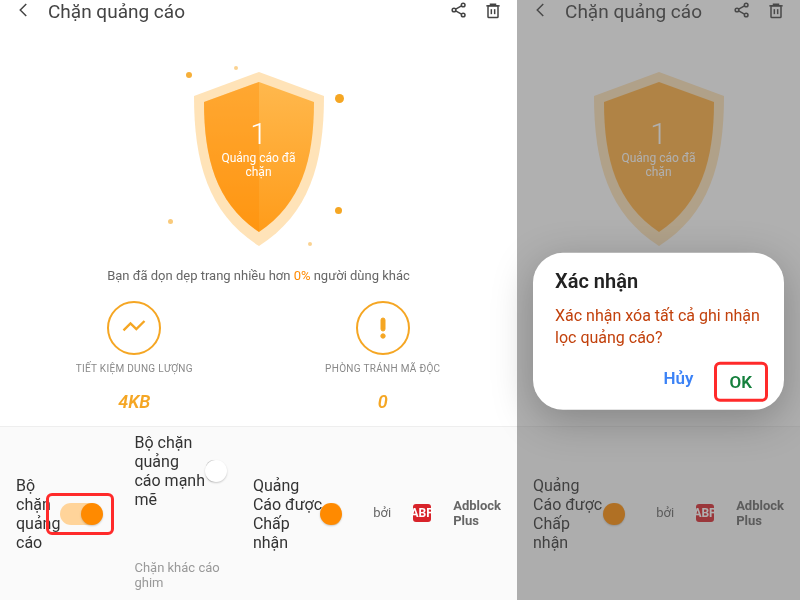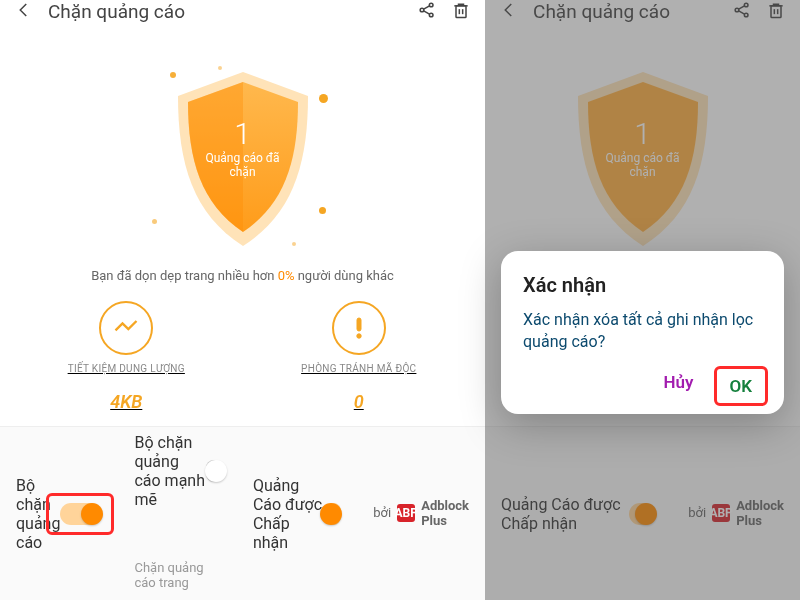--- a/index.html
+++ b/index.html
@@ -45,21 +45,21 @@
     position:absolute; width:6px; height:6px; border-radius:50%;
     background:#f5a623;
   }
   .shield-wrap .big { font-size:30px; font-weight:300; color:#fff;}
   .shield-txt { font-size:12px; color:#fff; line-height:1.2;}
   .shield-center{ position:absolute; top:44%; left:50%; transform:translate(-50%,-50%); text-align:center;}
   .clean-line { font-size:13px; color:#666; margin: 14px 10px 18px; text-align:center;}
   .clean-line .accent { color:#ff8a00;}
   
   .circles { display:flex; justify-content:space-around; padding:0 10px 14px;}
-  .circ-item { display:flex; flex-direction:column; align-items:center; width:30%; text-align:right;text-decoration:underline;}
+  .circ-item { display:flex; flex-direction:column; align-items:center; width:30%; text-align:right;}
   .ring {
     width:54px; height:54px; border:2px solid #f5a623; border-radius:50%;
     display:flex; align-items:center; justify-content:center; color:#f5a623;
     margin-bottom:8px;
   }
   .ring svg { stroke:#f5a623; }
   .circ-lbl { font-size:10px; color:#888; letter-spacing:.3px; line-height:1.2; margin-bottom:4px; min-height:24px;}
   .circ-val { font-size:18px; color:#f5a623; font-style:italic; font-weight:600;}
   
   .list { flex:1; background:#fafafa; border-top:1px solid #eee; display:flex; flex-direction:row;}
@@ -74,40 +74,40 @@
     width:42px; height:22px; border-radius:11px; position:relative; background:#ccc;
   }
   .toggle .knob {
     position:absolute; width:22px; height:22px; border-radius:50%;
     top:0; box-shadow:0 1px 2px rgba(0,0,0,.2);
   }
   .toggle.on { background:#ffd49a;}
   .toggle.on .knob { right:-1px; background:#ff8a00;}
   .toggle.off .knob { left:-1px; background:#fff;}
   .footer {
-    display:flex; align-items:center; gap:6px; padding:8px 16px 10px; font-size:13px; color:#666;
+    display:flex; align-items:center; gap:22px; padding:8px 16px 10px; font-size:13px; color:#666;
   }
   .abp {
     width:18px; height:18px; background:#d8232a; border-radius:3px;
     color:#fff; font-size:12px; font-weight:700; display:flex; align-items:center; justify-content:center;
   }
   .red-box {
     border:3px solid #ff2a2a; border-radius:6px; position:absolute;
   }
   
   .dlg {
     position:absolute; left:16px; right:16px; top:50%; transform:translateY(-30%);
-    background:#fff; border-radius:17px; padding:22px 22px 14px;
+    background:#fff; border-radius:30px; padding:16px 22px 14px;
     box-shadow:0 10px 40px rgba(0,0,0,.25);
     z-index:5;
   }
   .dlg h3 { font-size:20px; font-weight:600; color:#222; margin-bottom:12px;}
-  .dlg p { font-size:16px; color:#0c4a6e; line-height:1.35; margin-bottom:20px;}
+  .dlg p { font-size:16px; color:#c2410c; line-height:1.35; margin-bottom:20px;}
   .dlg .btns { display:flex; justify-content:flex-end; gap:26px; font-size:17px; font-weight:600;}
-  .dlg .cancel { color:#a21caf;}
+  .dlg .cancel { color:#3b82f6;}
   .dlg .ok { color:#15803d; position:relative; padding:4px 10px;}
 </style>
 </head>
 <body>
 
 <div class="pane">
   <div class="hdr">
     <div class="ic">
       <svg width="18" height="18" viewBox="0 0 24 24" fill="none" stroke="currentColor" stroke-width="2">
           <polyline points="15 4 7 12 15 20"></polyline>
@@ -197,21 +197,21 @@
         <div class="red-box" style="top:-10px;left:-14px;right:-12px;bottom:-10px"></div>
       </div>
     </div>
     <div class="row sub">
       <div style="display:flex;width:100%;justify-content:space-between;align-items:center">
         <span>Bộ chặn quảng cáo mạnh mẽ</span>
         <div class="toggle off">
             <div class="knob"></div>
           </div>
       </div>
-      <span class="sub-lbl">Chặn quảng cáo trang</span>
+      <span class="sub-lbl">Chặn khác cáo ghim</span>
     </div>
     <div class="row">
       <span>Quảng Cáo được Chấp nhận</span>
       <div class="toggle on">
           <div class="knob"></div>
         </div>
     </div>
     <div class="footer">
       <span>bởi</span>
       <span class="abp">ABP</span>

